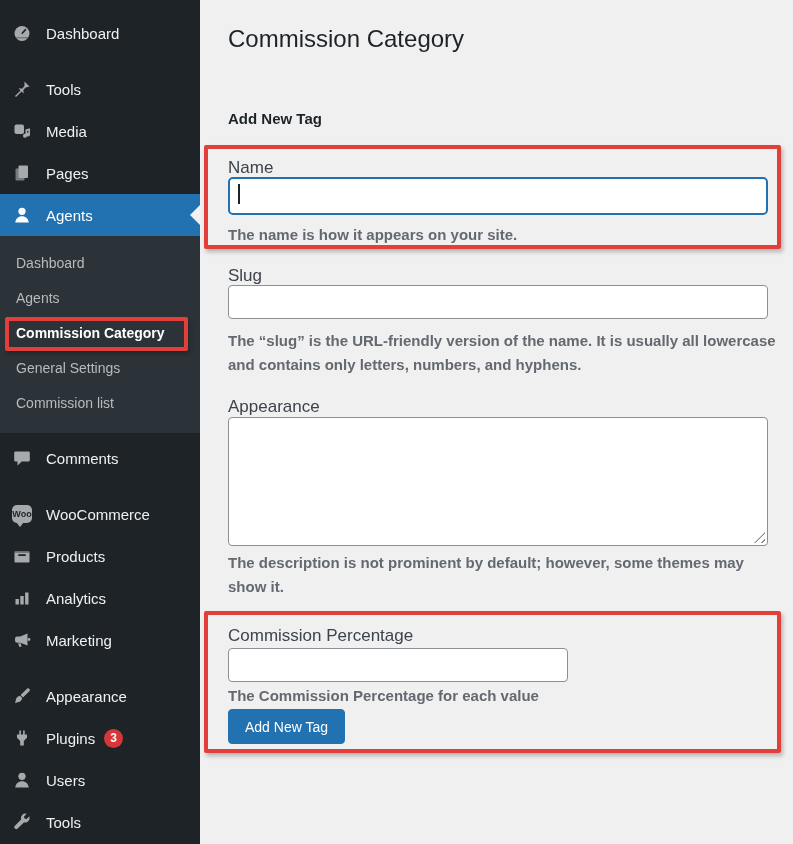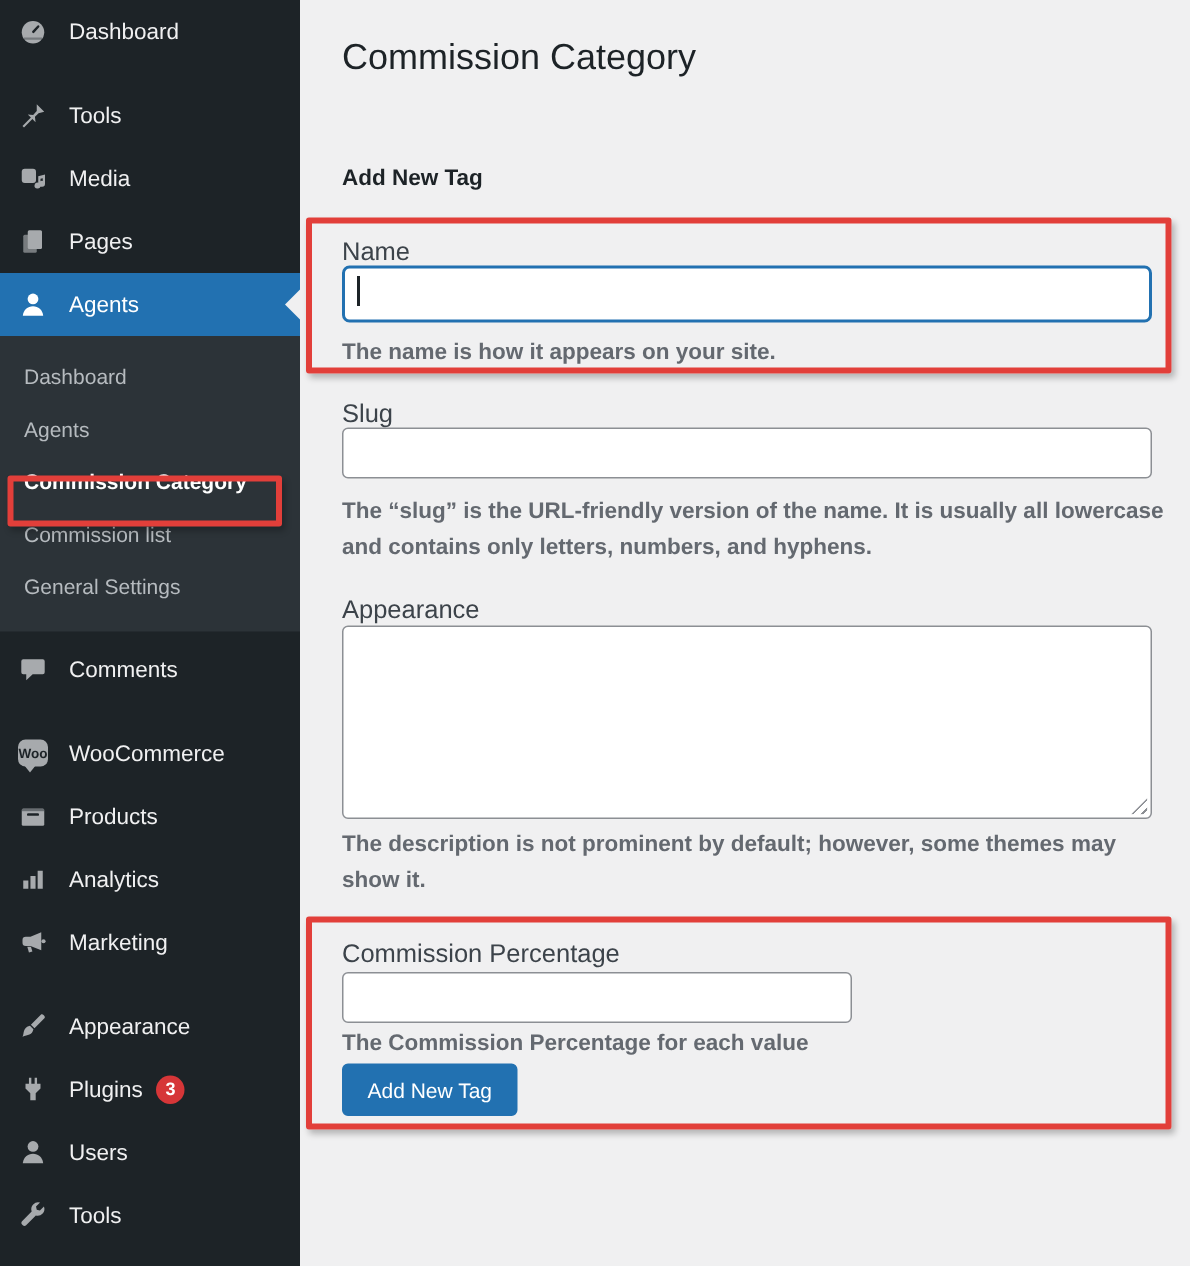--- a/index.html
+++ b/index.html
@@ -5,21 +5,21 @@
   * { margin:0; padding:0; box-sizing:border-box; }
   html,body { width:793px; height:844px; overflow:hidden; }
   body {
     font-family:"Liberation Sans", sans-serif;
     background:#f0f0f1;
     position:relative;
   }
   
   .sidebar {
     position:absolute; left:0; top:0; width:200px; height:844px;
-    background:#1d2327; color:#f0f0f1; 
+    background:#1d2327; color:#f0f0f1; padding-top:12px;
   }
   .menu-item {
     height:42px; display:flex; align-items:center;
     padding-left:12px; font-size:15px; color:#f0f0f1;
     cursor:pointer; position:relative;
   }
   .menu-item .mi-icon {
     width:20px; height:20px; margin-right:14px; flex:0 0 20px;
     display:flex; align-items:center; 
   }
@@ -174,22 +174,22 @@
         </svg>
     </span>
     <span>Agents</span>
     <span class="menu-arrow"></span>
   </div>
 
   <div class="submenu">
     <div class="submenu-item"><span>Dashboard</span></div>
     <div class="submenu-item"><span>Agents</span></div>
     <div class="submenu-item current"><span>Commission Category</span></div>
+    <div class="submenu-item"><span>General Settings</span></div>
     <div class="submenu-item"><span>Commission list</span></div>
-    <div class="submenu-item"><span>General Settings</span></div>
   </div>
 
   <div class="sep-sm"></div>
 
   <div class="menu-item">
     <span class="mi-icon">
       <svg viewBox="0 0 20 20">
           <path d="M3.5 3.5h13a1.3 1.3 0 0 1 1.3 1.3v7.4a1.3 1.3 0 0 1-1.3 1.3H9.8l-4.3 4v-4H3.5a1.3 1.3 0 0 1-1.3-1.3V4.8a1.3 1.3 0 0 1 1.3-1.3z"></path>
         </svg>
     </span>

